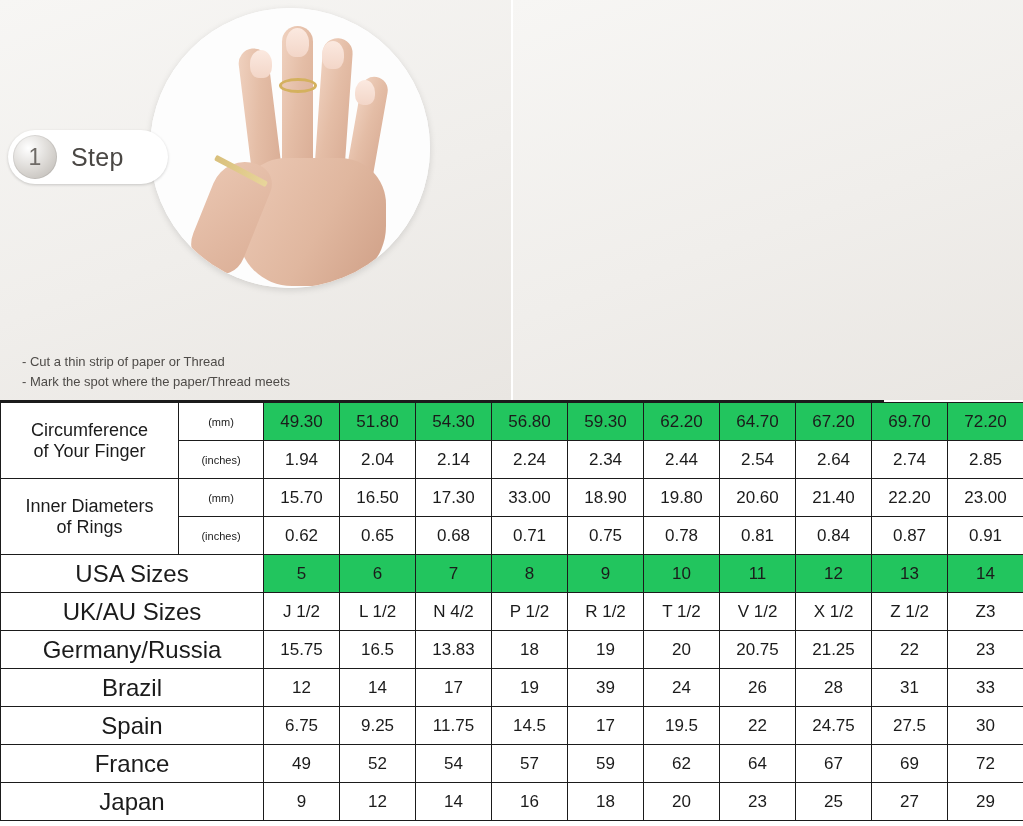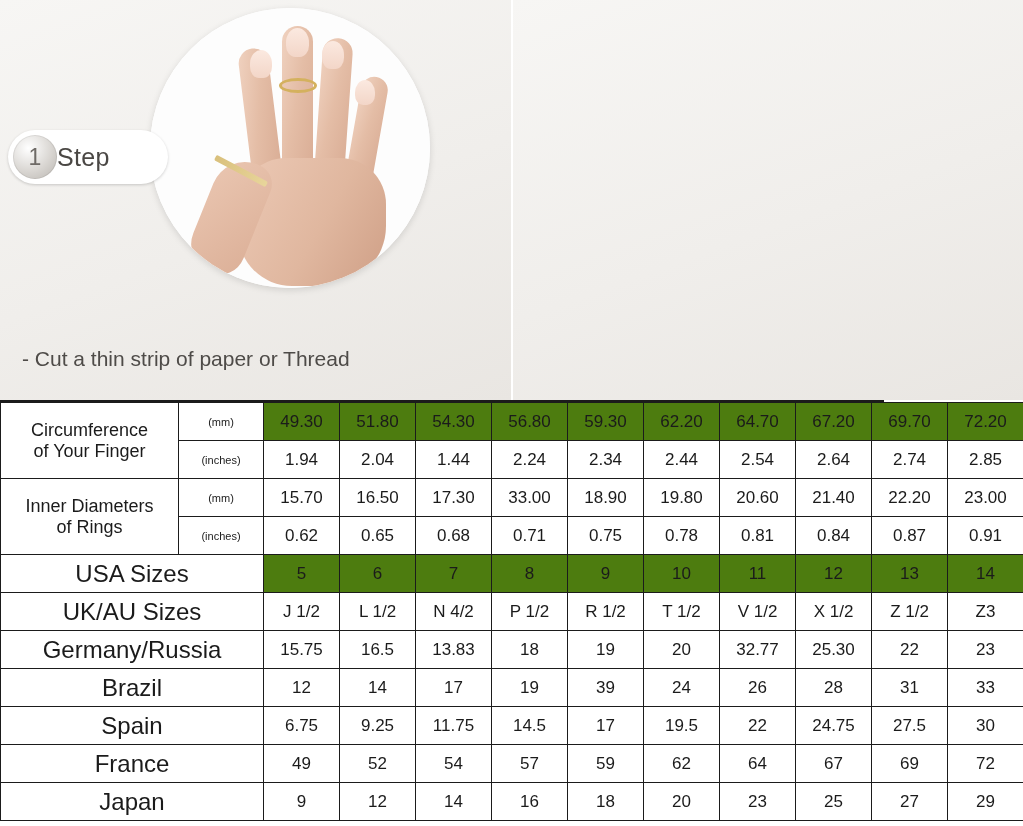--- a/index.html
+++ b/index.html
@@ -58,20 +58,21 @@
     margin-left: 5px;
     border-radius: 50%;
     background: radial-gradient(circle at 35% 30%, #ffffff 0%, #d9d6d2 55%, #b9b5b0 100%);
     color: #6e6a66;
     font-size: 23px;
     display: flex; align-items: center; justify-content: center;
     box-shadow: inset 0 0 0 1px rgba(0,0,0,0.07);
     flex: none;
   }
   .step-word {
+    margin-left: 14px;
     font-size: 25px;
     color: #4a4744;
     letter-spacing: .3px;
   }
 
   
   .photo-circle {
     position: absolute;
     border-radius: 50%;
     overflow: hidden;
@@ -111,22 +112,22 @@
   }
   .thread-strip {
     position:absolute;
     background: linear-gradient(90deg,#d9c07c,#e8d59b);
     border-radius: 2px;
   }
 
   
   .bullets {
     position: absolute;
-    bottom: 24px;
-    font-size: 21px;
+    bottom: 8px;
+    font-size: 13px;
     color: #4e4b48;
     line-height: 1.55;
   }
   .bullets.left { left: 22px; }
   .bullets div { white-space: nowrap; }
 
   
   .table-wrap {
     position: relative;
     width: 884px;
@@ -154,21 +155,21 @@
   }
   td.lbl-left {
     text-align: left;
     font-size: 24px;
     padding-left: 7px;
   }
   td.unit {
     font-size: 11px;
     text-align: center;
   }
-  td.shaded { background: #4d7c0f; }
+  td.shaded { background: #22c55e; }
   .col-label { width: 178px; }
   .col-unit { width: 85px; }
   .col-data { width: 76px; }
 </style>
 </head>
 <body>
 
 <div id="page">
 
   <div class="steps">
@@ -192,20 +193,21 @@
         <div class="thread-strip" style="left:62px; top:160px; width:58px; height:6px; transform:rotate(28deg);"></div>
       </div>
 
       <div class="step-pill left">
         <div class="step-num">1</div>
         <div class="step-word">Step</div>
       </div>
 
       <div class="bullets left">
         <div>-  Cut a thin strip of paper or Thread</div>
+        <div>-  Mark the spot where the paper/Thread meets</div>
       </div>
     </div>
 
     <div class="step-panel right">
 
       
 
       
 
       
@@ -245,21 +247,21 @@
             <td class="shaded">62.20</td>
             <td class="shaded">64.70</td>
             <td class="shaded">67.20</td>
             <td class="shaded">69.70</td>
             <td class="shaded">72.20</td>
           </tr>
           <tr>
             <td class="unit">(inches)</td>
             <td>1.94</td>
             <td>2.04</td>
-            <td>1.44</td>
+            <td>2.14</td>
             <td>2.24</td>
             <td>2.34</td>
             <td>2.44</td>
             <td>2.54</td>
             <td>2.64</td>
             <td>2.74</td>
             <td>2.85</td>
           </tr>
           <tr>
             <td class="lbl" rowspan="2">
@@ -318,22 +320,22 @@
             <td>Z3</td>
           </tr>
           <tr>
             <td class="lbl-left" colspan="2">Germany/Russia</td>
             <td>15.75</td>
             <td>16.5</td>
             <td>13.83</td>
             <td>18</td>
             <td>19</td>
             <td>20</td>
-            <td>32.77</td>
-            <td>25.30</td>
+            <td>20.75</td>
+            <td>21.25</td>
             <td>22</td>
             <td>23</td>
           </tr>
           <tr>
             <td class="lbl-left" colspan="2">Brazil</td>
             <td>12</td>
             <td>14</td>
             <td>17</td>
             <td>19</td>
             <td>39</td>

